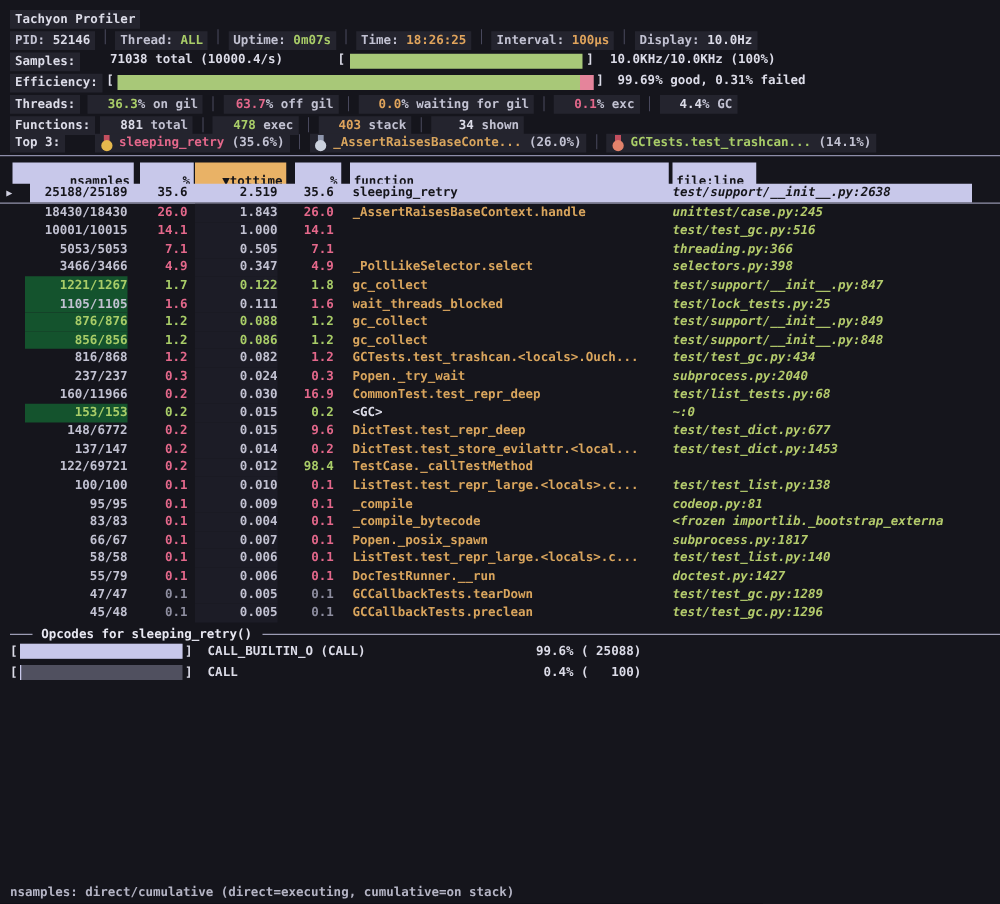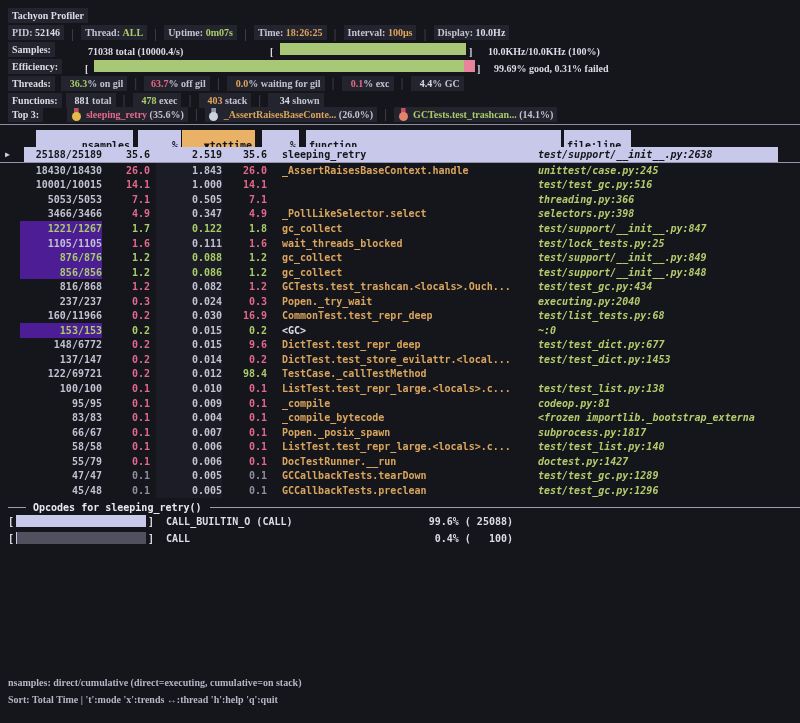--- a/index.html
+++ b/index.html
@@ -1,21 +1,21 @@
 <!DOCTYPE html>
 <html><head>
 <meta charset="utf-8">
 <style>
   html,body{margin:0;padding:0;background:#0e0e13;}
   .screen{
     position:relative;width:800px;height:723px;overflow:hidden;
     background:#15151c;color:#c2c2d2;
     font-family:"DejaVu Sans Mono",monospace;font-size:10px;font-weight:700;
   }
-  .line{position:absolute;left:8px;right:11px;height:15px;display:flex;align-items:flex-end;white-space:pre;font-family:Liberation Serif, serif;}
+  .line{position:absolute;left:8px;right:11px;height:15px;display:flex;align-items:flex-start;white-space:pre;}
   .chip{background:#24242e;padding:0 4px;height:15px;display:inline-flex;align-items:center;white-space:pre;}
   .sep{color:#4a4a5e;margin:0 5px;}
   
   .t-w{color:#dcdce8}.t-u{color:#a9cd68}.t-o{color:#e0a45c}.t-h{color:#e4688b}
   .t-p{color:#c2c2d2}.t-m{color:#8e8ea0}.t-f{color:#d9a55d}.t-g{color:#b4cb6c}
   
   .brk{color:#dcdce8}
   .bartrack{display:inline-block;height:12px;background:#a8c878;vertical-align:middle;}
   .efftrack{position:absolute;top:1px;height:12px;display:flex;}
   .effgood{background:#a8c878;height:100%;}
@@ -25,53 +25,53 @@
   .medal::before{content:"";position:absolute;top:0;left:2.5px;width:5px;height:7px;
     clip-path:polygon(0 0,100% 0,100% 100%,50% 68%,0 100%);}
   .medal::after{content:"";position:absolute;bottom:0;left:.5px;width:9px;height:9px;border-radius:50%;}
   .m-gold::before{background:#c34f5f}.m-gold::after{background:#e6b94d}
   .m-silver::before{background:#8f97ad}.m-silver::after{background:#ccd2de}
   .m-bronze::before{background:#c34f5f}.m-bronze::after{background:#e2836b}
   .hline{position:absolute;left:0;right:0;height:1px;background:#8d8da8;}
   
   .thead{position:absolute;top:130px;left:0;right:0;height:15px;}
   .hcell{position:absolute;top:0;height:30px;background:#c8c8ea;color:#15151a;
-    display:flex;align-items:center;white-space:pre;margin-left:26px;}
+    display:flex;align-items:center;white-space:pre;}
   .hc-right{justify-content:flex-end;padding-right:3px;}
   .hc-left{justify-content:flex-start;padding-left:3px;}
   .hc-sorted{background:#e9b266;}
   
   .rows{position:absolute;top:147px;left:0;right:0;}
   .trow{position:relative;height:14.55px;}
   .trow.sel{height:15px;border-bottom:1px solid #9393ab;
     background:linear-gradient(to right,#15151c 0 24px,#c8c8ea 24px 778px,#15151c 778px);}
   .cell{position:absolute;top:0;height:100%;display:flex;align-items:center;white-space:pre;}
   .ns{left:20px;width:82px;justify-content:flex-end;}
   .p1{left:106px;width:44px;justify-content:flex-end;}
   .tt{left:156px;width:66px;justify-content:flex-end;background:#1c1c26;padding-right:0;}
   .p2{left:225px;width:42px;justify-content:flex-end;}
   .fn{left:282px;width:252px;overflow:hidden;}
   .file{left:538px;right:0;overflow:hidden;font-style:italic;}
-  .ns.hl{background:#4c1d95;}
+  .ns.hl{background:#14532d;}
   .sel .cell{color:#15151a !important;background:transparent;}
   .arrow{position:absolute;left:5px;top:0;height:100%;display:flex;align-items:center;
     font-size:8px;color:#d0d0e0;}
   
   .opsep{position:absolute;top:500px;left:8px;right:0;height:14px;display:flex;align-items:center;}
   .opsep .dash{height:1px;background:#9c9cb3;}
   .opsep .d1{width:18px;margin-right:7px;}
   .opsep .d2{flex:1;margin-left:8px;}
   .opsep .optitle{color:#e8e8f2;white-space:pre;}
   .oprow{position:absolute;left:8px;right:0;height:14px;display:flex;align-items:center;}
   .otrack{position:relative;display:inline-block;width:130px;height:12px;background:#50505f;margin:0 2px;}
   .ofill{position:absolute;left:0;top:0;height:100%;background:#c8c8ea;}
   .oname{margin-left:12px;color:#dcdce8;white-space:pre;}
   .opct{position:absolute;left:390px;width:115px;text-align:right;color:#dcdce8;white-space:pre;}
   
-  .foot{color:#b5b5c5;}
+  .foot{color:#b5b5c5;margin-top:36px;}
   .val-abs{position:absolute;white-space:pre;}
 </style>
 </head>
 <body>
 
 <div class="screen">
 
   <div class="line" style="top:8px">
     <span class="chip t-w">Tachyon Profiler</span>
   </div>
@@ -213,21 +213,21 @@
     <span class="cell fn t-f">GCTests.test_trashcan.&lt;locals&gt;.Ouch...</span>
     <span class="cell file t-g">test/test_gc.py:434</span>
   </div>
       <div class="trow">
     <span class="arrow"></span>
     <span class="cell ns t-p">237/237</span>
     <span class="cell p1 t-h">0.3</span>
     <span class="cell tt t-p">0.024</span>
     <span class="cell p2 t-h">0.3</span>
     <span class="cell fn t-f">Popen._try_wait</span>
-    <span class="cell file t-g">executing.py:2040</span>
+    <span class="cell file t-g">subprocess.py:2040</span>
   </div>
       <div class="trow">
     <span class="arrow"></span>
     <span class="cell ns t-p">160/11966</span>
     <span class="cell p1 t-h">0.2</span>
     <span class="cell tt t-p">0.030</span>
     <span class="cell p2 t-h">16.9</span>
     <span class="cell fn t-f">CommonTest.test_repr_deep</span>
     <span class="cell file t-g">test/list_tests.py:68</span>
   </div>

